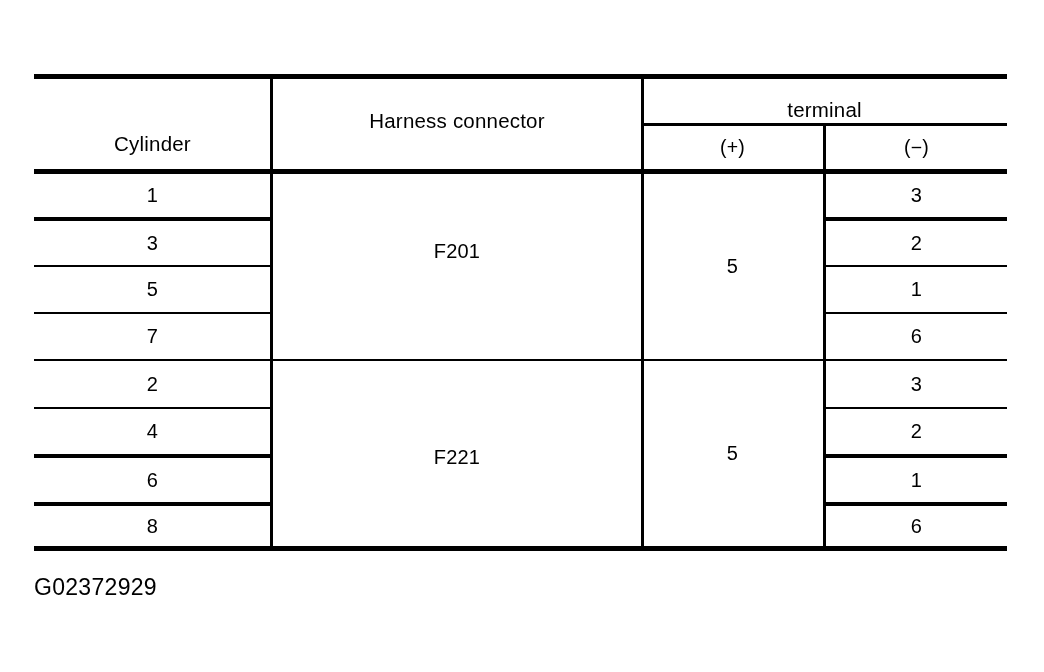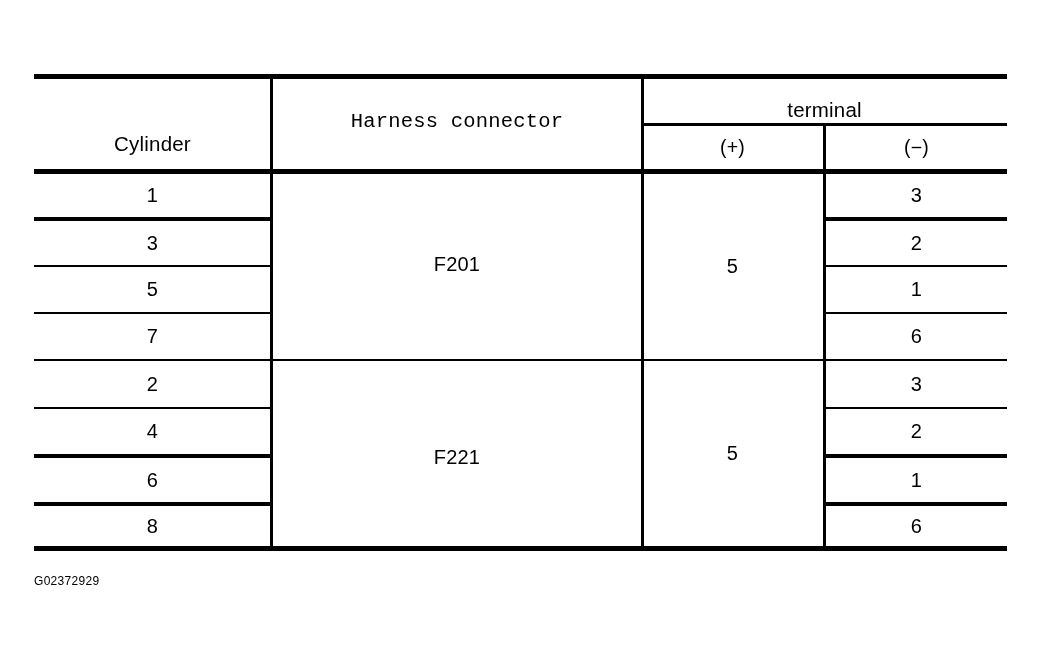--- a/index.html
+++ b/index.html
@@ -61,21 +61,21 @@
   }
   .val-wide {
     font-size: 20px;
   }
 
   
   #caption {
     position: absolute;
     left: 34px;
     top: 574px;
-    font-size: 12px;
+    font-size: 23px;
     letter-spacing: 0.3px;
     color: #000000;
     white-space: nowrap;
   }
 </style>
 </head>
 <body>
 
 <div id="page">
 
@@ -104,29 +104,29 @@
   <div class="hrule" style="left:824px; top:502px; width:183px; height:4px;"></div>
 
   <div class="hrule" style="left:34px; top:546px; width:973px; height:5px;"></div>
 
   <div class="vrule" style="left:270px; top:74px; height:477px;"></div>
   <div class="vrule" style="left:641px; top:74px; height:477px;"></div>
   <div class="vrule" style="left:823px; top:123px; height:428px;"></div>
 
   <div class="cell hdr" style="left:34px; top:79px; width:237px; height:90px;margin-top:20px;">Cylinder</div>
 
-  <div class="cell hdr" style="left:273px; top:79px; width:368px; height:84px;font-family:Liberation Mono, monospace;">Harness connector</div>
+  <div class="cell hdr" style="left:273px; top:79px; width:368px; height:84px;">Harness connector</div>
 
   <div class="cell hdr" style="left:642px; top:79px; width:365px; height:61px;">terminal</div>
 
   <div class="cell hdr-sub" style="left:642px; top:126px; width:181px; height:43px;">(+)</div>
 
   <div class="cell hdr-sub" style="left:826px; top:126px; width:181px; height:43px;">(−)</div>
 
-  <div class="cell val-wide" style="left:273px; top:172px; width:368px; height:185px;">F201</div>
+  <div class="cell val-wide" style="left:273px; top:159px; width:368px; height:185px;">F201</div>
 
   <div class="cell val-wide" style="left:642px; top:174px; width:181px; height:185px;">5</div>
 
   <div class="cell val" style="left:34px; top:174px; width:237px; height:43px;">1</div>
   <div class="cell val" style="left:826px; top:174px; width:181px; height:43px;">3</div>
 
   <div class="cell val" style="left:34px; top:221px; width:237px; height:44px;">3</div>
   <div class="cell val" style="left:826px; top:221px; width:181px; height:44px;">2</div>
 
   <div class="cell val" style="left:34px; top:267px; width:237px; height:45px;">5</div>

